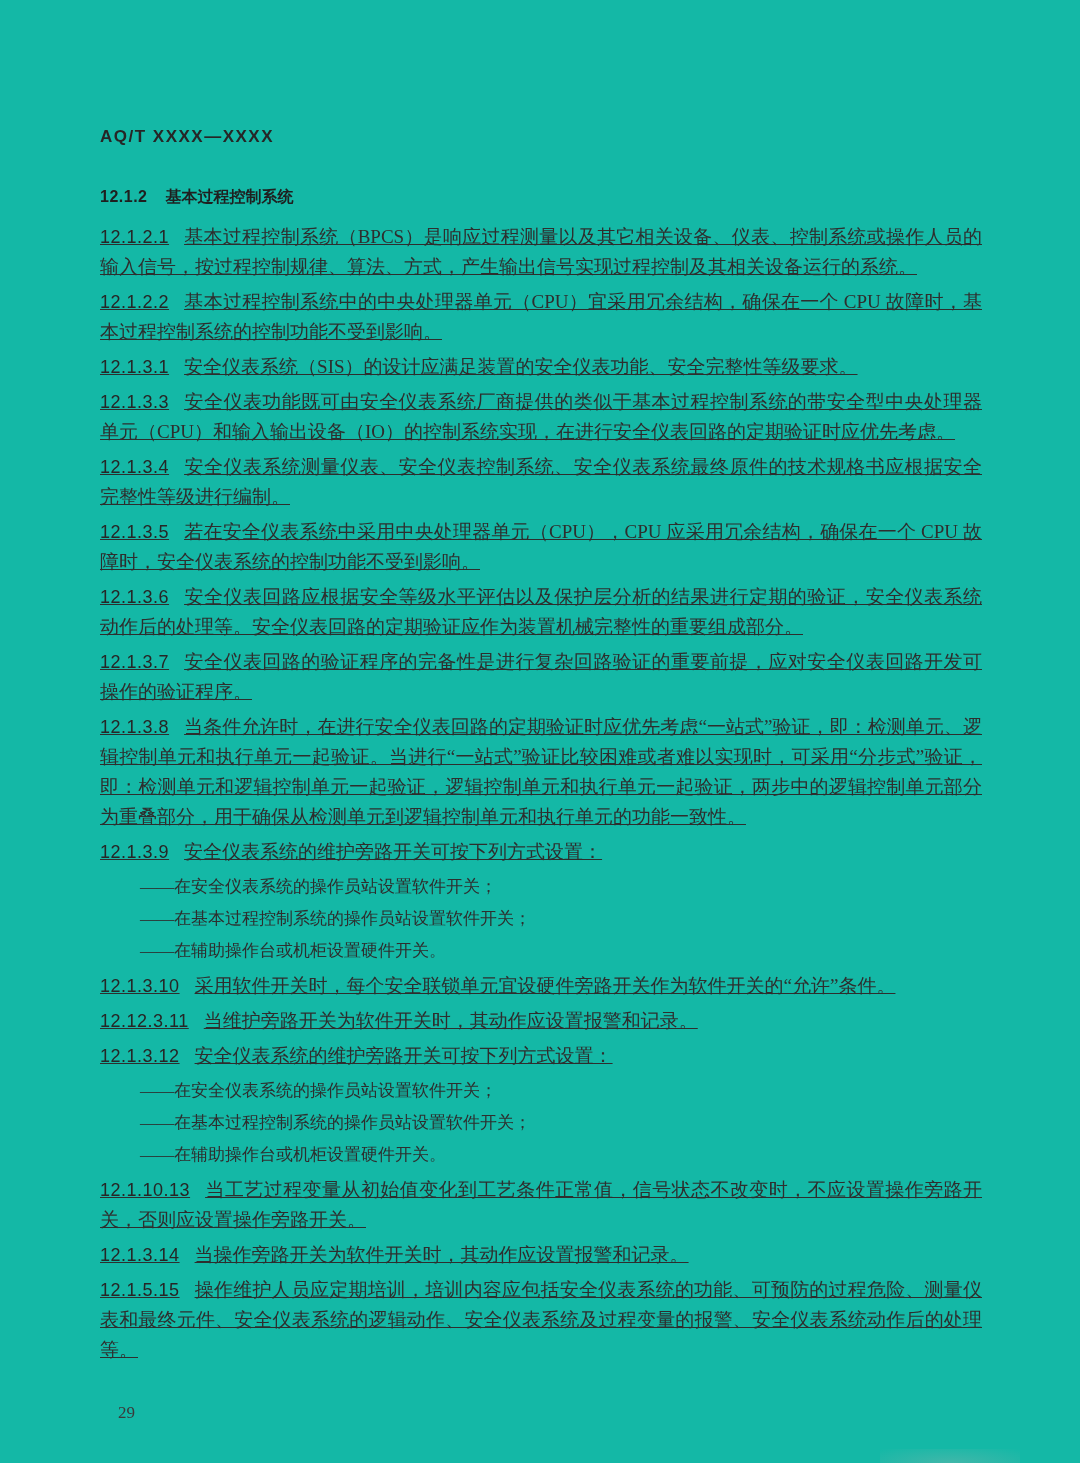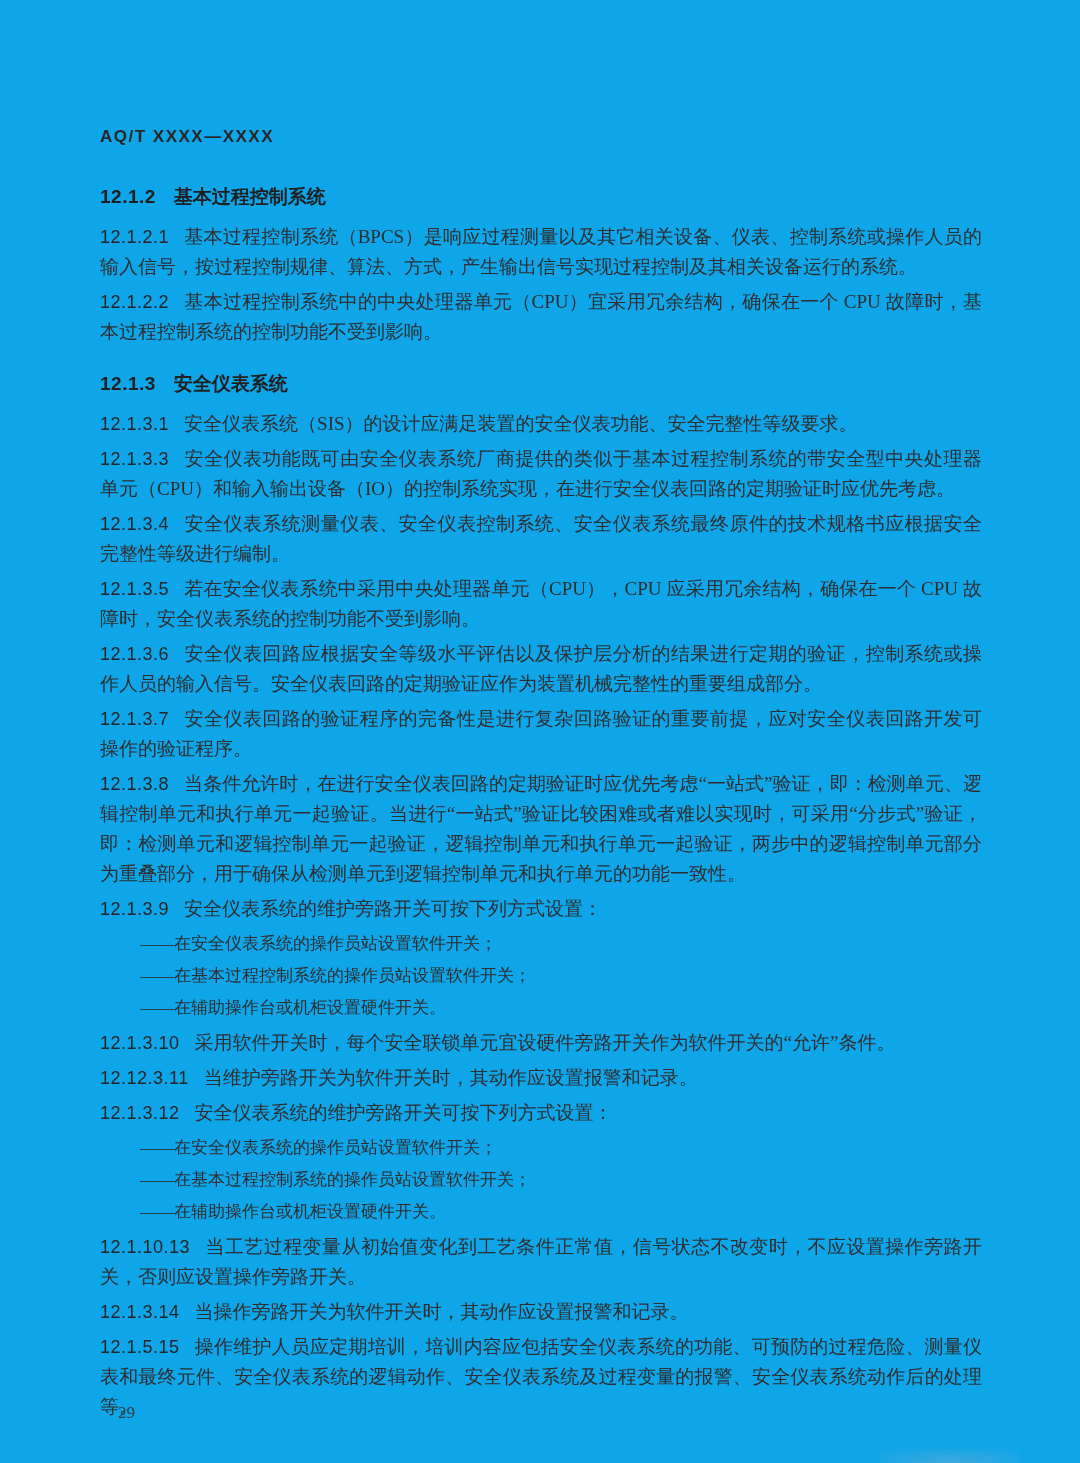--- a/index.html
+++ b/index.html
@@ -4,21 +4,21 @@
 <style>
   html, body {
     margin: 0;
     padding: 0;
     background: #ffffff;
   }
   .page {
     position: relative;
     width: 1080px;
     height: 1463px;
-    background: #0ea5e9;
+    background: #14b8a6;
     color: #2b2b2b;
     overflow: hidden;
   }
   .doc-header {
     position: absolute;
     top: 127px;
     left: 100px;
     font-family: "Liberation Sans", sans-serif;
     font-size: 17px;
     font-weight: 600;
@@ -29,35 +29,36 @@
     position: absolute;
     top: 160px;
     left: 100px;
     width: 882px;
     font-family: "Liberation Serif", "DejaVu Serif", serif;
   }
   p { margin: 0; }
   .heading {
     font-family: "Liberation Sans", "DejaVu Sans", sans-serif;
     font-weight: bold;
-    font-size: 19px;
+    font-size: 16px;
     color: #1f1f1f;
     margin: 24px 0 12px 0;
     line-height: 26px;
   }
   .heading .num {
     margin-right: 18px;
     letter-spacing: 0.5px;
   }
   .clause {
     font-size: 19px;
     line-height: 30px;
     text-align: justify;
     margin: 5px 0;
     color: #2e2e2e;
+    text-decoration: underline;
   }
   .clause .num {
     font-family: "Liberation Sans", "DejaVu Sans", sans-serif;
     font-size: 18px;
     letter-spacing: 0.5px;
     margin-right: 15px;
     white-space: nowrap;
     color: #262626;
   }
   .dash {
@@ -90,32 +91,31 @@
 <div class="page">
   <div class="doc-header">AQ/T XXXX—XXXX</div>
 
   <div class="content">
   <p class="heading"><span class="num">12.1.2</span><span class="txt">基本过程控制系统</span></p>
 
   <p class="clause"><span class="num">12.1.2.1</span><span class="txt">基本过程控制系统（BPCS）是响应过程测量以及其它相关设备、仪表、控制系统或操作人员的输入信号，按过程控制规律、算法、方式，产生输出信号实现过程控制及其相关设备运行的系统。</span></p>
 
   <p class="clause"><span class="num">12.1.2.2</span><span class="txt">基本过程控制系统中的中央处理器单元（CPU）宜采用冗余结构，确保在一个 CPU 故障时，基本过程控制系统的控制功能不受到影响。</span></p>
 
-  <p class="heading"><span class="num">12.1.3</span><span class="txt">安全仪表系统</span></p>
 
   <p class="clause"><span class="num">12.1.3.1</span><span class="txt">安全仪表系统（SIS）的设计应满足装置的安全仪表功能、安全完整性等级要求。</span></p>
 
 
   <p class="clause"><span class="num">12.1.3.3</span><span class="txt">安全仪表功能既可由安全仪表系统厂商提供的类似于基本过程控制系统的带安全型中央处理器单元（CPU）和输入输出设备（IO）的控制系统实现，在进行安全仪表回路的定期验证时应优先考虑。</span></p>
 
   <p class="clause"><span class="num">12.1.3.4</span><span class="txt">安全仪表系统测量仪表、安全仪表控制系统、安全仪表系统最终原件的技术规格书应根据安全完整性等级进行编制。</span></p>
 
   <p class="clause"><span class="num">12.1.3.5</span><span class="txt">若在安全仪表系统中采用中央处理器单元（CPU），CPU 应采用冗余结构，确保在一个 CPU 故障时，安全仪表系统的控制功能不受到影响。</span></p>
 
-  <p class="clause"><span class="num">12.1.3.6</span><span class="txt">安全仪表回路应根据安全等级水平评估以及保护层分析的结果进行定期的验证，控制系统或操作人员的输入信号。安全仪表回路的定期验证应作为装置机械完整性的重要组成部分。</span></p>
+  <p class="clause"><span class="num">12.1.3.6</span><span class="txt">安全仪表回路应根据安全等级水平评估以及保护层分析的结果进行定期的验证，安全仪表系统动作后的处理等。安全仪表回路的定期验证应作为装置机械完整性的重要组成部分。</span></p>
 
   <p class="clause"><span class="num">12.1.3.7</span><span class="txt">安全仪表回路的验证程序的完备性是进行复杂回路验证的重要前提，应对安全仪表回路开发可操作的验证程序。</span></p>
 
   <p class="clause"><span class="num">12.1.3.8</span><span class="txt">当条件允许时，在进行安全仪表回路的定期验证时应优先考虑“一站式”验证，即：检测单元、逻辑控制单元和执行单元一起验证。当进行“一站式”验证比较困难或者难以实现时，可采用“分步式”验证，即：检测单元和逻辑控制单元一起验证，逻辑控制单元和执行单元一起验证，两步中的逻辑控制单元部分为重叠部分，用于确保从检测单元到逻辑控制单元和执行单元的功能一致性。</span></p>
 
   <p class="clause"><span class="num">12.1.3.9</span><span class="txt">安全仪表系统的维护旁路开关可按下列方式设置：</span></p>
 
   <p class="dash"><span class="txt">——在安全仪表系统的操作员站设置软件开关；</span></p>
 
   <p class="dash"><span class="txt">——在基本过程控制系统的操作员站设置软件开关；</span></p>

